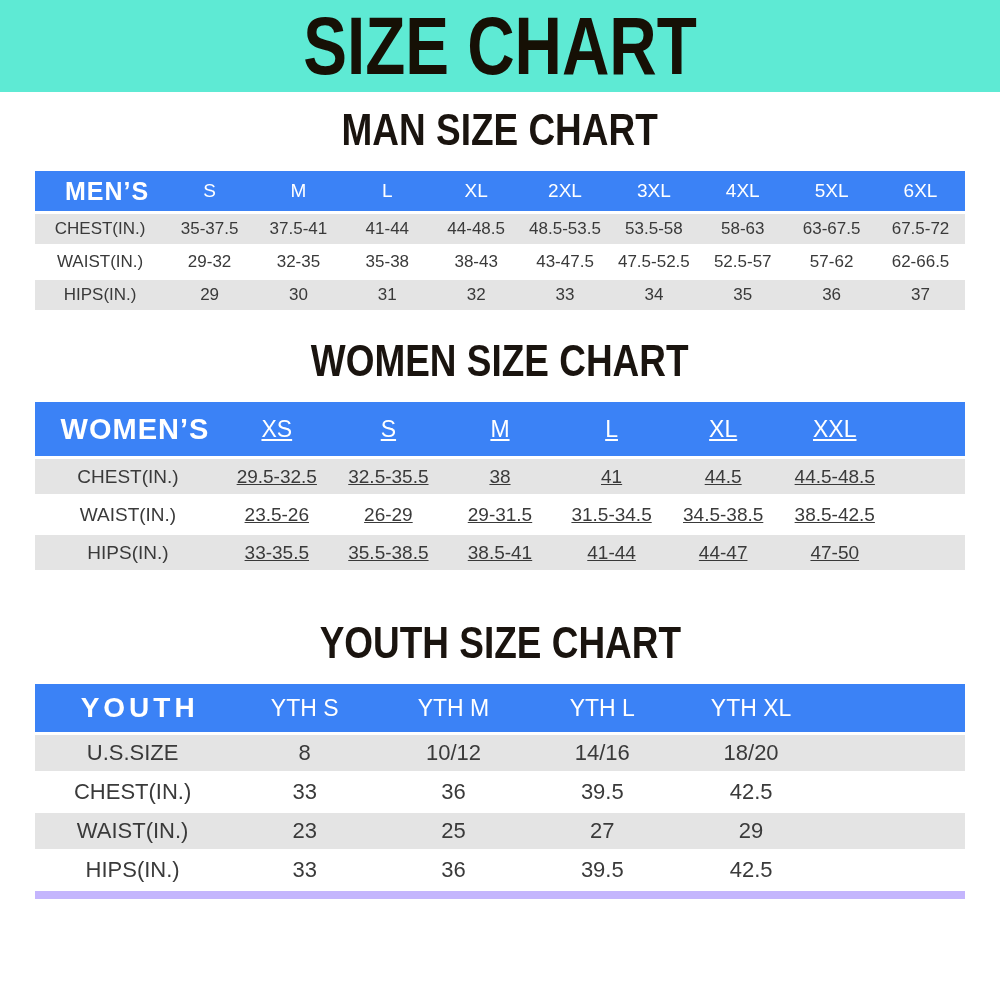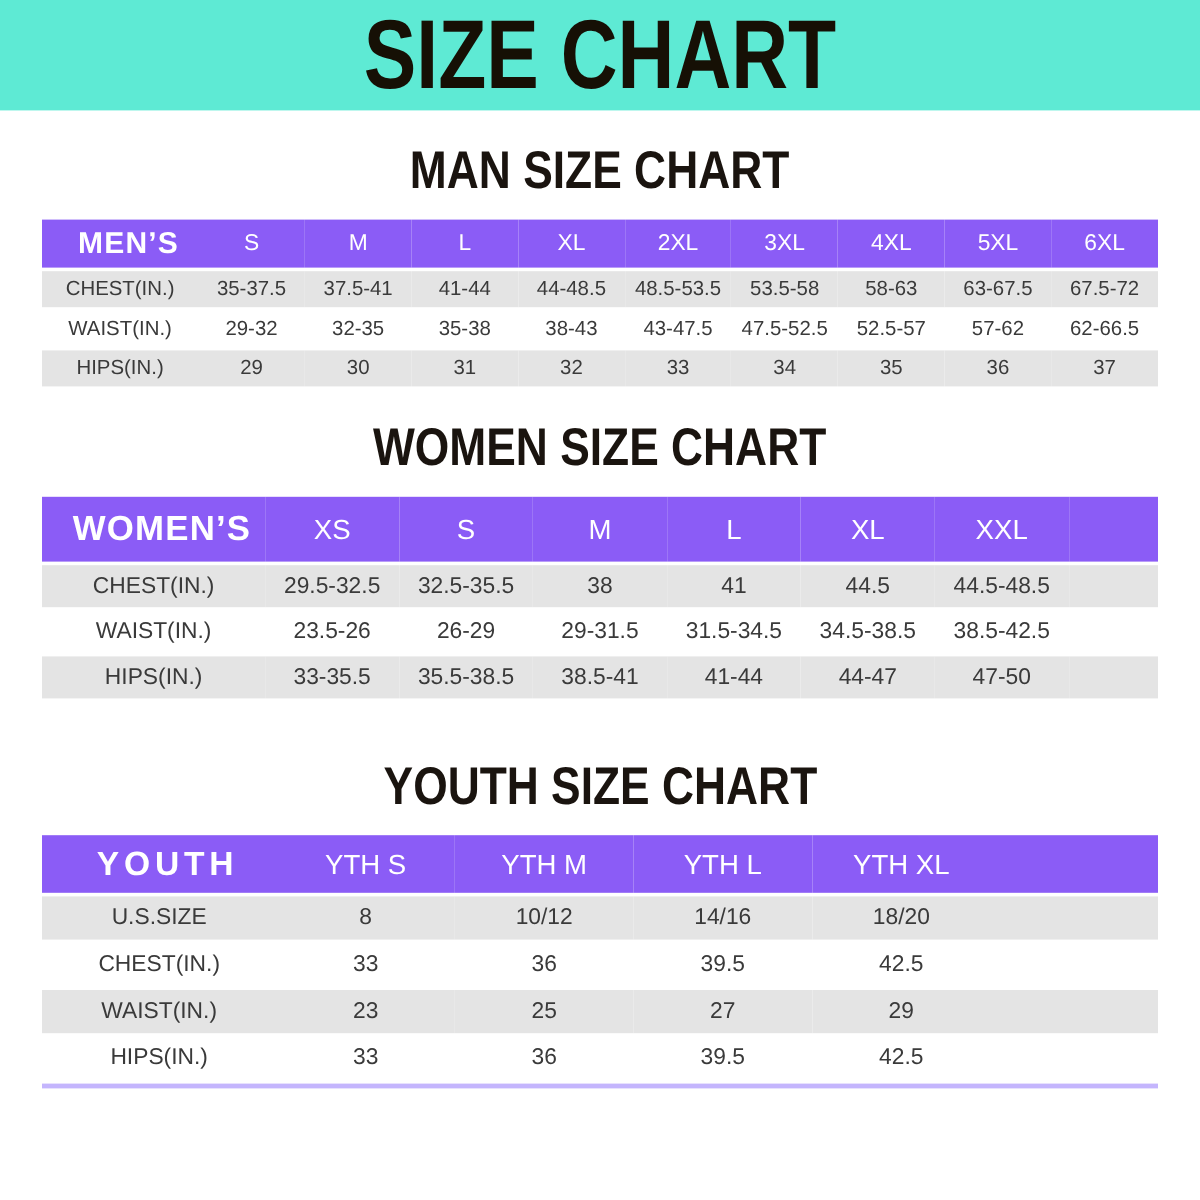--- a/index.html
+++ b/index.html
@@ -35,40 +35,40 @@
     text-align: center;
     color: #1a140f;
   }
   .section-heading > span {
     display: inline-block;
     font-size: 42px;
     font-weight: bold;
     transform: scale(0.88, 1.05);
     white-space: nowrap;
   }
-  .heading-men   { margin-top: 26px; }
+  .heading-men   { margin-top: 14px; }
   .heading-women { margin-top: 24px; }
   .heading-youth { margin-top: 46px; }
 
   
   table.size-table {
     width: 930px;
     margin: 14px auto 0 auto;
     border-collapse: separate;
     border-spacing: 0 3px;
     table-layout: fixed;
   }
   table.size-table th, table.size-table td {
     text-align: center;
     vertical-align: middle;
     overflow: hidden;
     white-space: nowrap;
   }
   thead th {
-    background: #8b5cf6;
+    background: #3b82f6;
     color: #ffffff;
     font-weight: normal;
   }
   th.col-label {
     text-align: left;
     padding-left: 14px;
     font-weight: bold;
   }
   td.col-label { text-align: center; }
   tbody tr:nth-child(odd) td { background: #e4e4e4; }
@@ -80,28 +80,28 @@
   .men th.col-label { font-size: 25px; letter-spacing: 1px; }
   .men tbody td { height: 30px; font-size: 17px; }
   .men .col-label { width: 14%; }
   .men .col-size  { width: 9.56%; }
 
   
   .women thead th { height: 54px; font-size: 23px; }
   .women th.col-label { font-size: 29px; letter-spacing: 1px; }
   .women tbody td { height: 35px; font-size: 19px; }
   .women .col-label  { width: 20%; }
-  .women .col-size   { width: 12%; }
+  .women .col-size   { width: 12%; text-decoration: underline; }
   .women .col-filler { width: 8%; }
 
   
-  .youth { margin-top: 24px; border-bottom: 4px solid #c4b5fd; }
+  .youth { margin-top: 24px; border-bottom: 8px solid #c4b5fd; }
   .youth thead th { height: 48px; font-size: 23px; }
   .youth th.col-label { font-size: 28px; letter-spacing: 4px; }
-  .youth tbody td { height: 36px; font-size: 19px; }
+  .youth tbody td { height: 36px; font-size: 22px; }
   .youth .col-label  { width: 21%; }
   .youth .col-size   { width: 16%; }
   .youth .col-filler { width: 15%; }
 
   
   .disclaimer {
     margin-top: 16px;
     padding-left: 22px;
     color: #e02020;
   }

